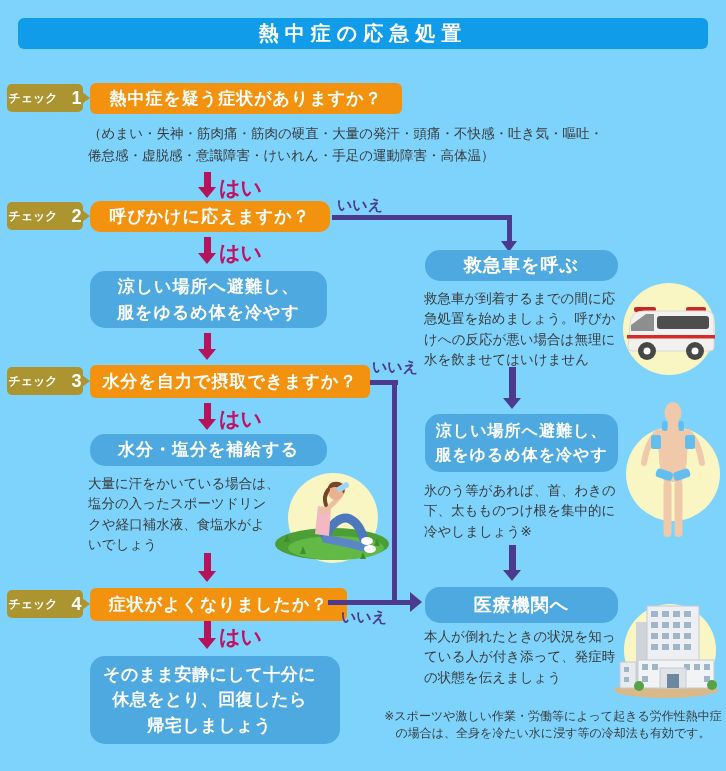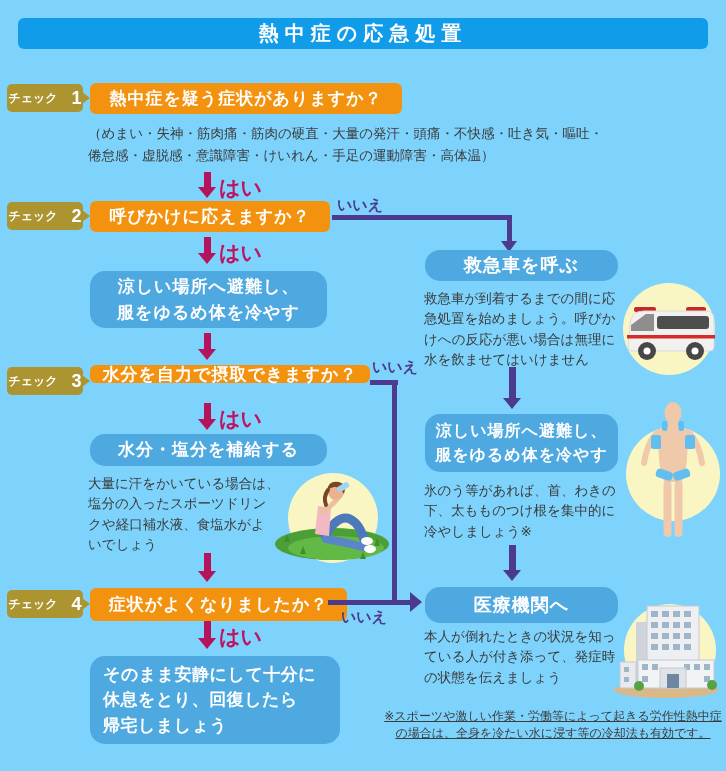--- a/index.html
+++ b/index.html
@@ -29,21 +29,21 @@
   .qbox{
     background:#F3920E;color:#fff;font-weight:bold;font-size:17px;letter-spacing:1px;
     border-radius:6px;display:flex;align-items:center;justify-content:center;
   }
   
   .bbox{
     background:#4FA9E1;color:#fff;font-weight:bold;font-size:17px;letter-spacing:1px;
     border-radius:15px;display:flex;align-items:center;justify-content:center;
     text-align:center;line-height:1.5;white-space:pre-line;
   }
-  .bbox.left-align{justify-content:flex-start;text-align:left;padding-left:13px;letter-spacing:0.5px;}
+  .bbox.left-align{justify-content:flex-start;text-align:center;padding-left:13px;letter-spacing:0.5px;}
   
   .note{font-size:13.5px;line-height:1.5;white-space:pre-line;color:#3b3b3b;}
   .symptoms{font-size:13.5px;line-height:1.6;white-space:pre-line;color:#3b3b3b;}
   .footnote{font-size:12px;line-height:1.4;white-space:pre-line;text-align:center;color:#3b3b3b;}
   
   .yes-label{color:#BE1361;font-weight:bold;font-size:21px;}
   .no-label{color:#4B3A8E;font-weight:bold;font-size:15px;}
   
   .varrow{width:19px;}
   .varrow .bar{position:absolute;left:6px;width:7px;top:0;bottom:9px;background:currentColor;}
@@ -77,21 +77,21 @@
   <div class="abs varrow crimson" style="left:198px;top:172px;height:26px;">
       <div class="bar"></div>
       <div class="head"></div>
     </div>
   <div class="abs yes-label" style="left:219px;top:174px;">はい</div>
 
   <div class="abs tab" style="left:7px;top:202px;">
     <span class="t-word">チェック</span>
       <span class="t-num">2</span>
   </div>
-  <div class="abs qbox" style="left:90px;top:201px;width:240px;height:31px;">呼びかけに応えますか？</div>
+  <div class="abs qbox" style="left:90px;top:201px;width:240px;height:31px;border-radius:10px;">呼びかけに応えますか？</div>
 
   <div class="abs no-label" style="left:337px;top:196px;">いいえ</div>
   <div class="abs pline" style="left:332px;top:215px;width:180px;height:5px;"></div>
   <div class="abs pline" style="left:507px;top:215px;width:5px;height:27px;"></div>
   <div class="abs" style="left:501px;top:241px;width:0;height:0;border-left:8.5px solid transparent;border-right:8.5px solid transparent;border-top:11px solid #4B3A8E;"></div>
 
   <div class="abs varrow crimson" style="left:198px;top:237px;height:27px;">
       <div class="bar"></div>
       <div class="head"></div>
     </div>
@@ -102,21 +102,21 @@
 
   <div class="abs varrow crimson" style="left:198px;top:333px;height:27px;">
       <div class="bar"></div>
       <div class="head"></div>
     </div>
 
   <div class="abs tab" style="left:7px;top:367px;">
     <span class="t-word">チェック</span>
       <span class="t-num">3</span>
   </div>
-  <div class="abs qbox" style="left:90px;top:365px;width:280px;height:18px;">水分を自力で摂取できますか？</div>
+  <div class="abs qbox" style="left:90px;top:365px;width:280px;height:33px;">水分を自力で摂取できますか？</div>
 
   <div class="abs no-label" style="left:372px;top:358px;">いいえ</div>
   <div class="abs pline" style="left:370px;top:380px;width:28px;height:5px;"></div>
   <div class="abs pline" style="left:392px;top:380px;width:5px;height:225px;"></div>
 
   <div class="abs varrow crimson" style="left:198px;top:403px;height:27px;">
       <div class="bar"></div>
       <div class="head"></div>
     </div>
   <div class="abs yes-label" style="left:219px;top:405px;">はい</div>
@@ -266,16 +266,16 @@
     </g>
     <rect x="52" y="70" width="26" height="20" fill="#DFE3E8" stroke="#C4CAD1" stroke-width="1"></rect>
     <rect x="59" y="76" width="12" height="14" fill="#6E87A0"></rect>
     <rect x="12" y="64" width="16" height="26" fill="#E8EAEE" stroke="#C4CAD1" stroke-width="1"></rect>
     <rect x="16" y="69" width="5" height="5" fill="#9FB6C8"></rect>
       <rect x="16" y="79" width="5" height="5" fill="#9FB6C8"></rect>
     <circle cx="31" cy="88" r="5" fill="#56A344"></circle>
     <circle cx="104" cy="87" r="5" fill="#56A344"></circle>
   </svg>
 
-  <div class="abs footnote" style="left:383px;top:708px;width:340px;text-decoration:underline;">※スポーツや激しい作業・労働等によって起きる労作性熱中症
+  <div class="abs footnote" style="left:383px;top:708px;width:340px;">※スポーツや激しい作業・労働等によって起きる労作性熱中症
 の場合は、全身を冷たい水に浸す等の冷却法も有効です。</div>
 
 </div>
 
 </body></html>

